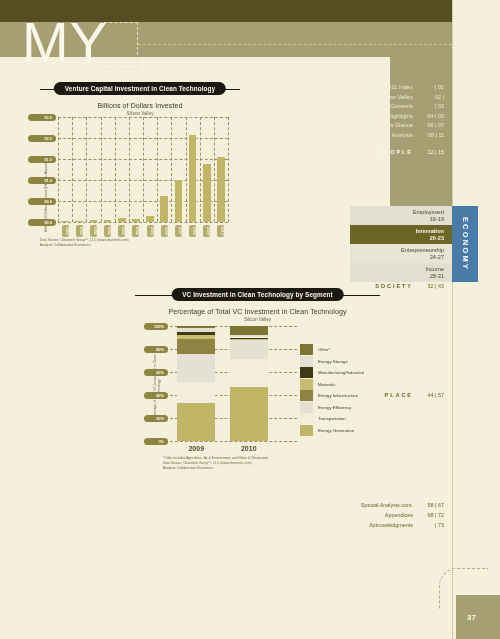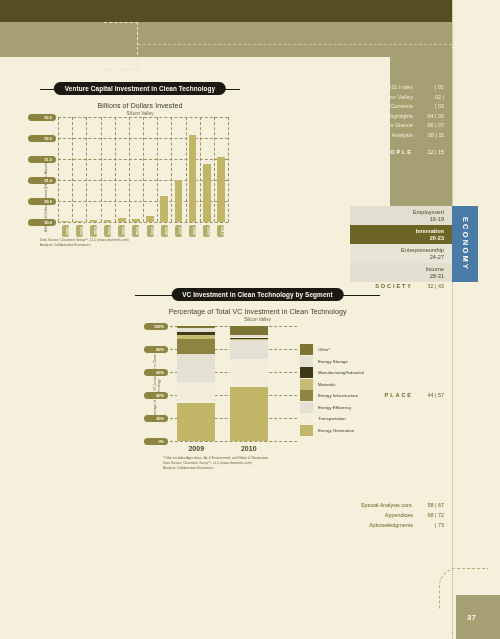--- a/index.html
+++ b/index.html
@@ -117,20 +117,21 @@
   .leg-sw{width:13px;height:11px;margin-right:5px;}
   .leg-tx{font-size:4.3px;color:#3c3a24;}
 </style>
 </head>
 <body>
 
 <div class="page">
 
   <div class="band-dark"></div>
   <div class="band-olive"></div>
+  <div class="my-word">MY</div>
   <div class="my-box"></div>
   <div class="my-rule"></div>
 
   <div class="rail"></div>
   <div class="rail-olive"></div>
   <div class="rail-dotted"></div>
 
   <div class="toc">
     <div class="toc-row">
       <span class="toc-label">About the 2011 Index</span>

